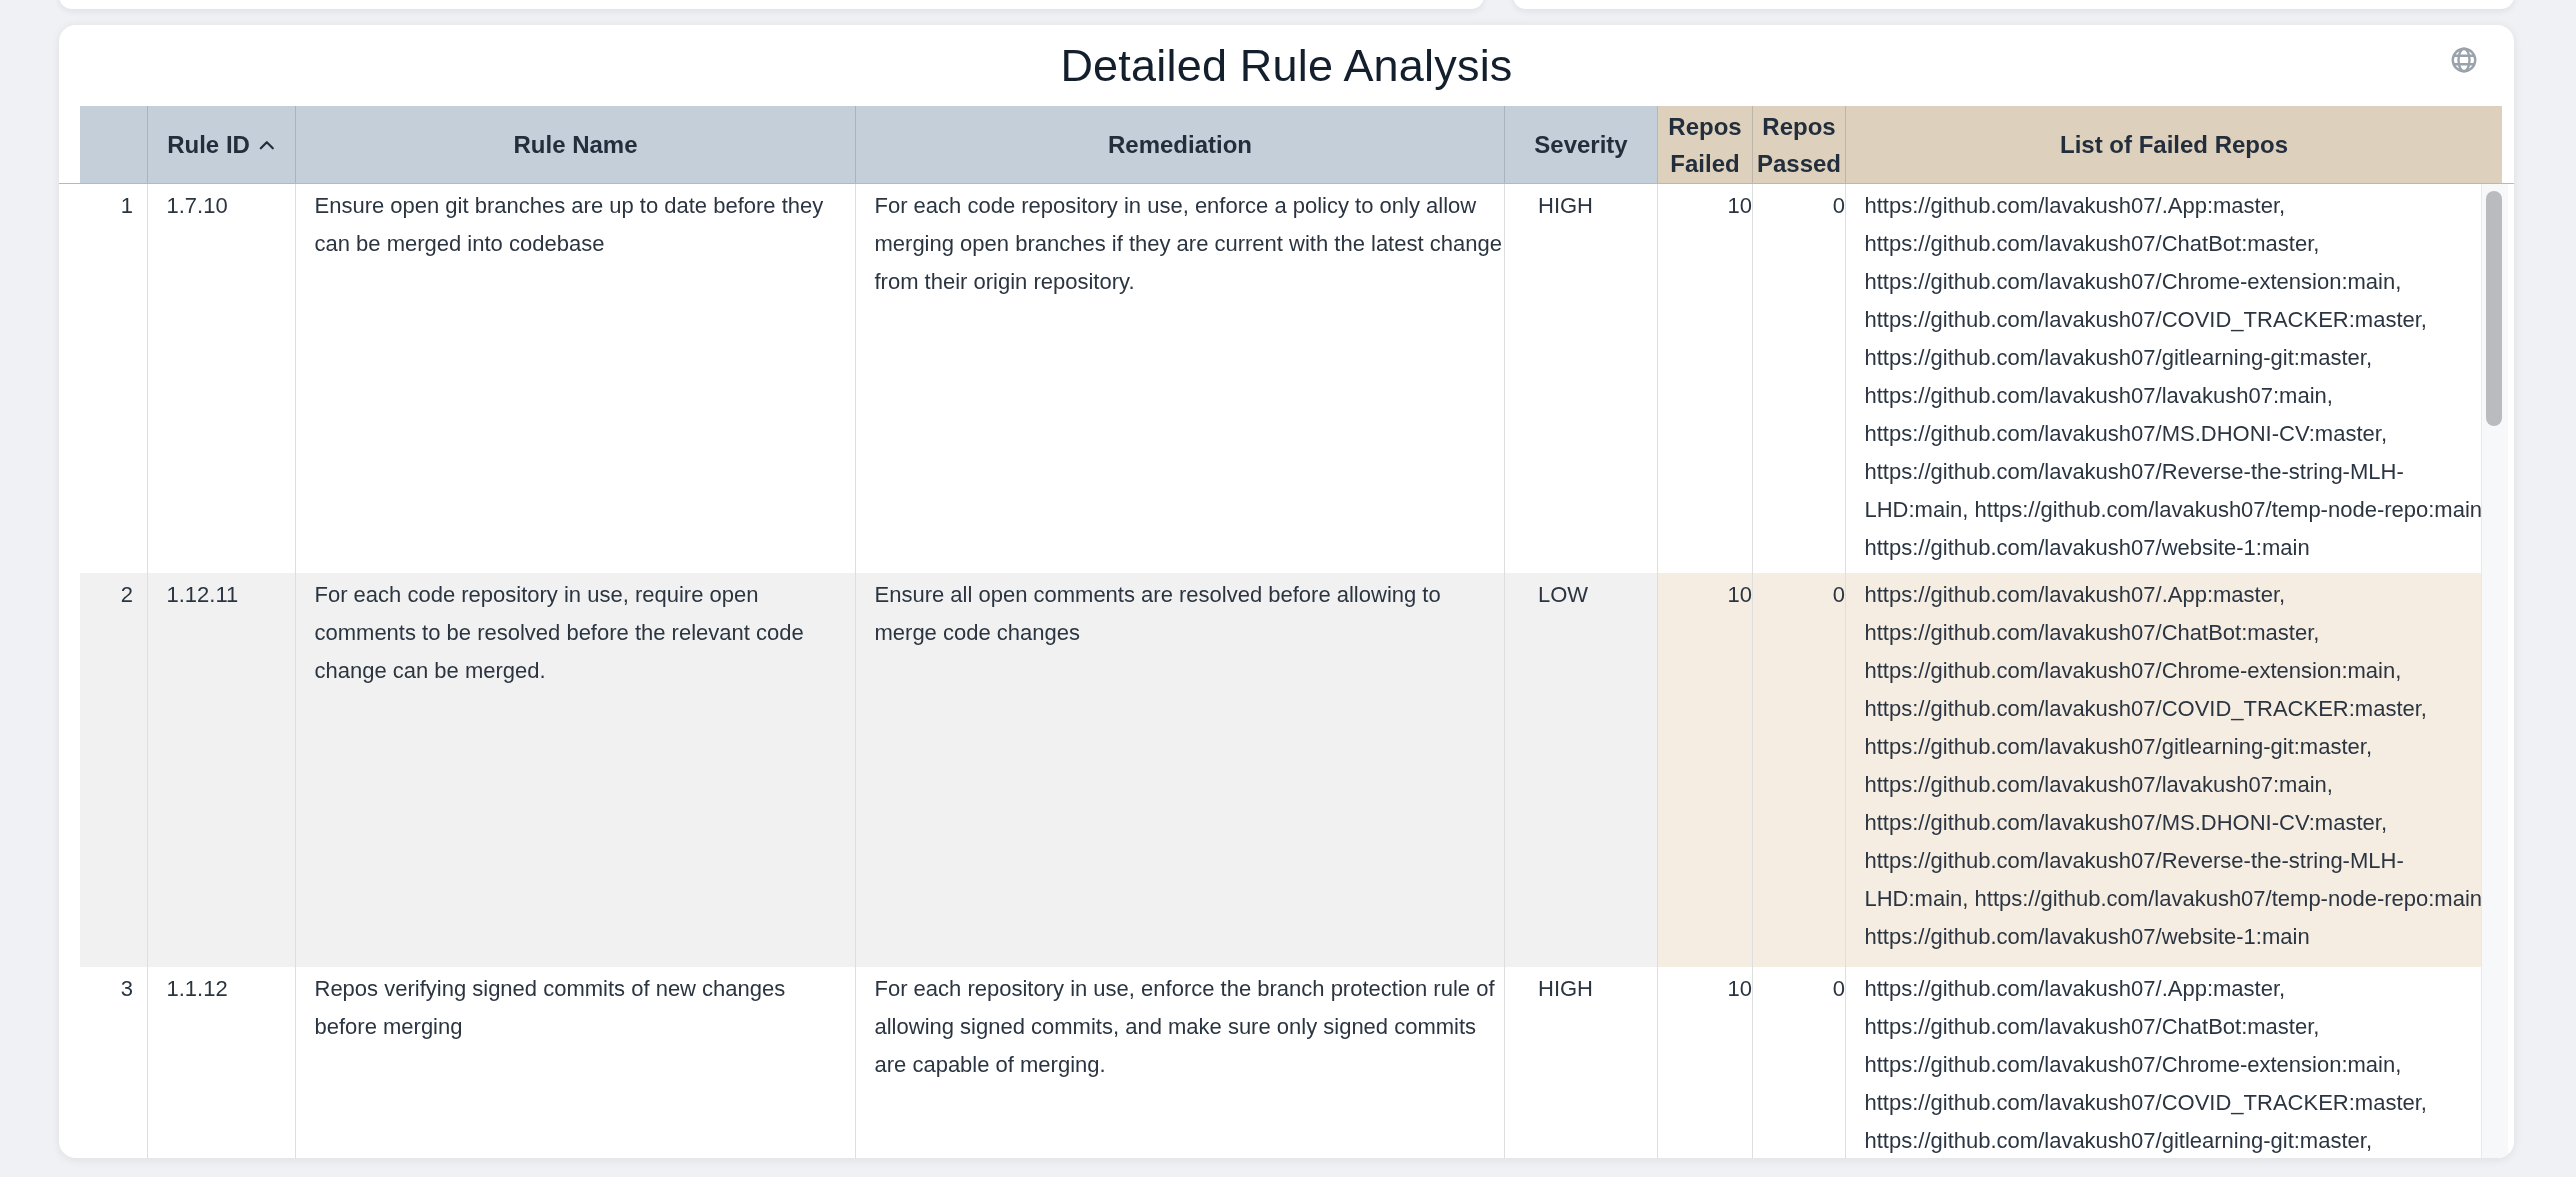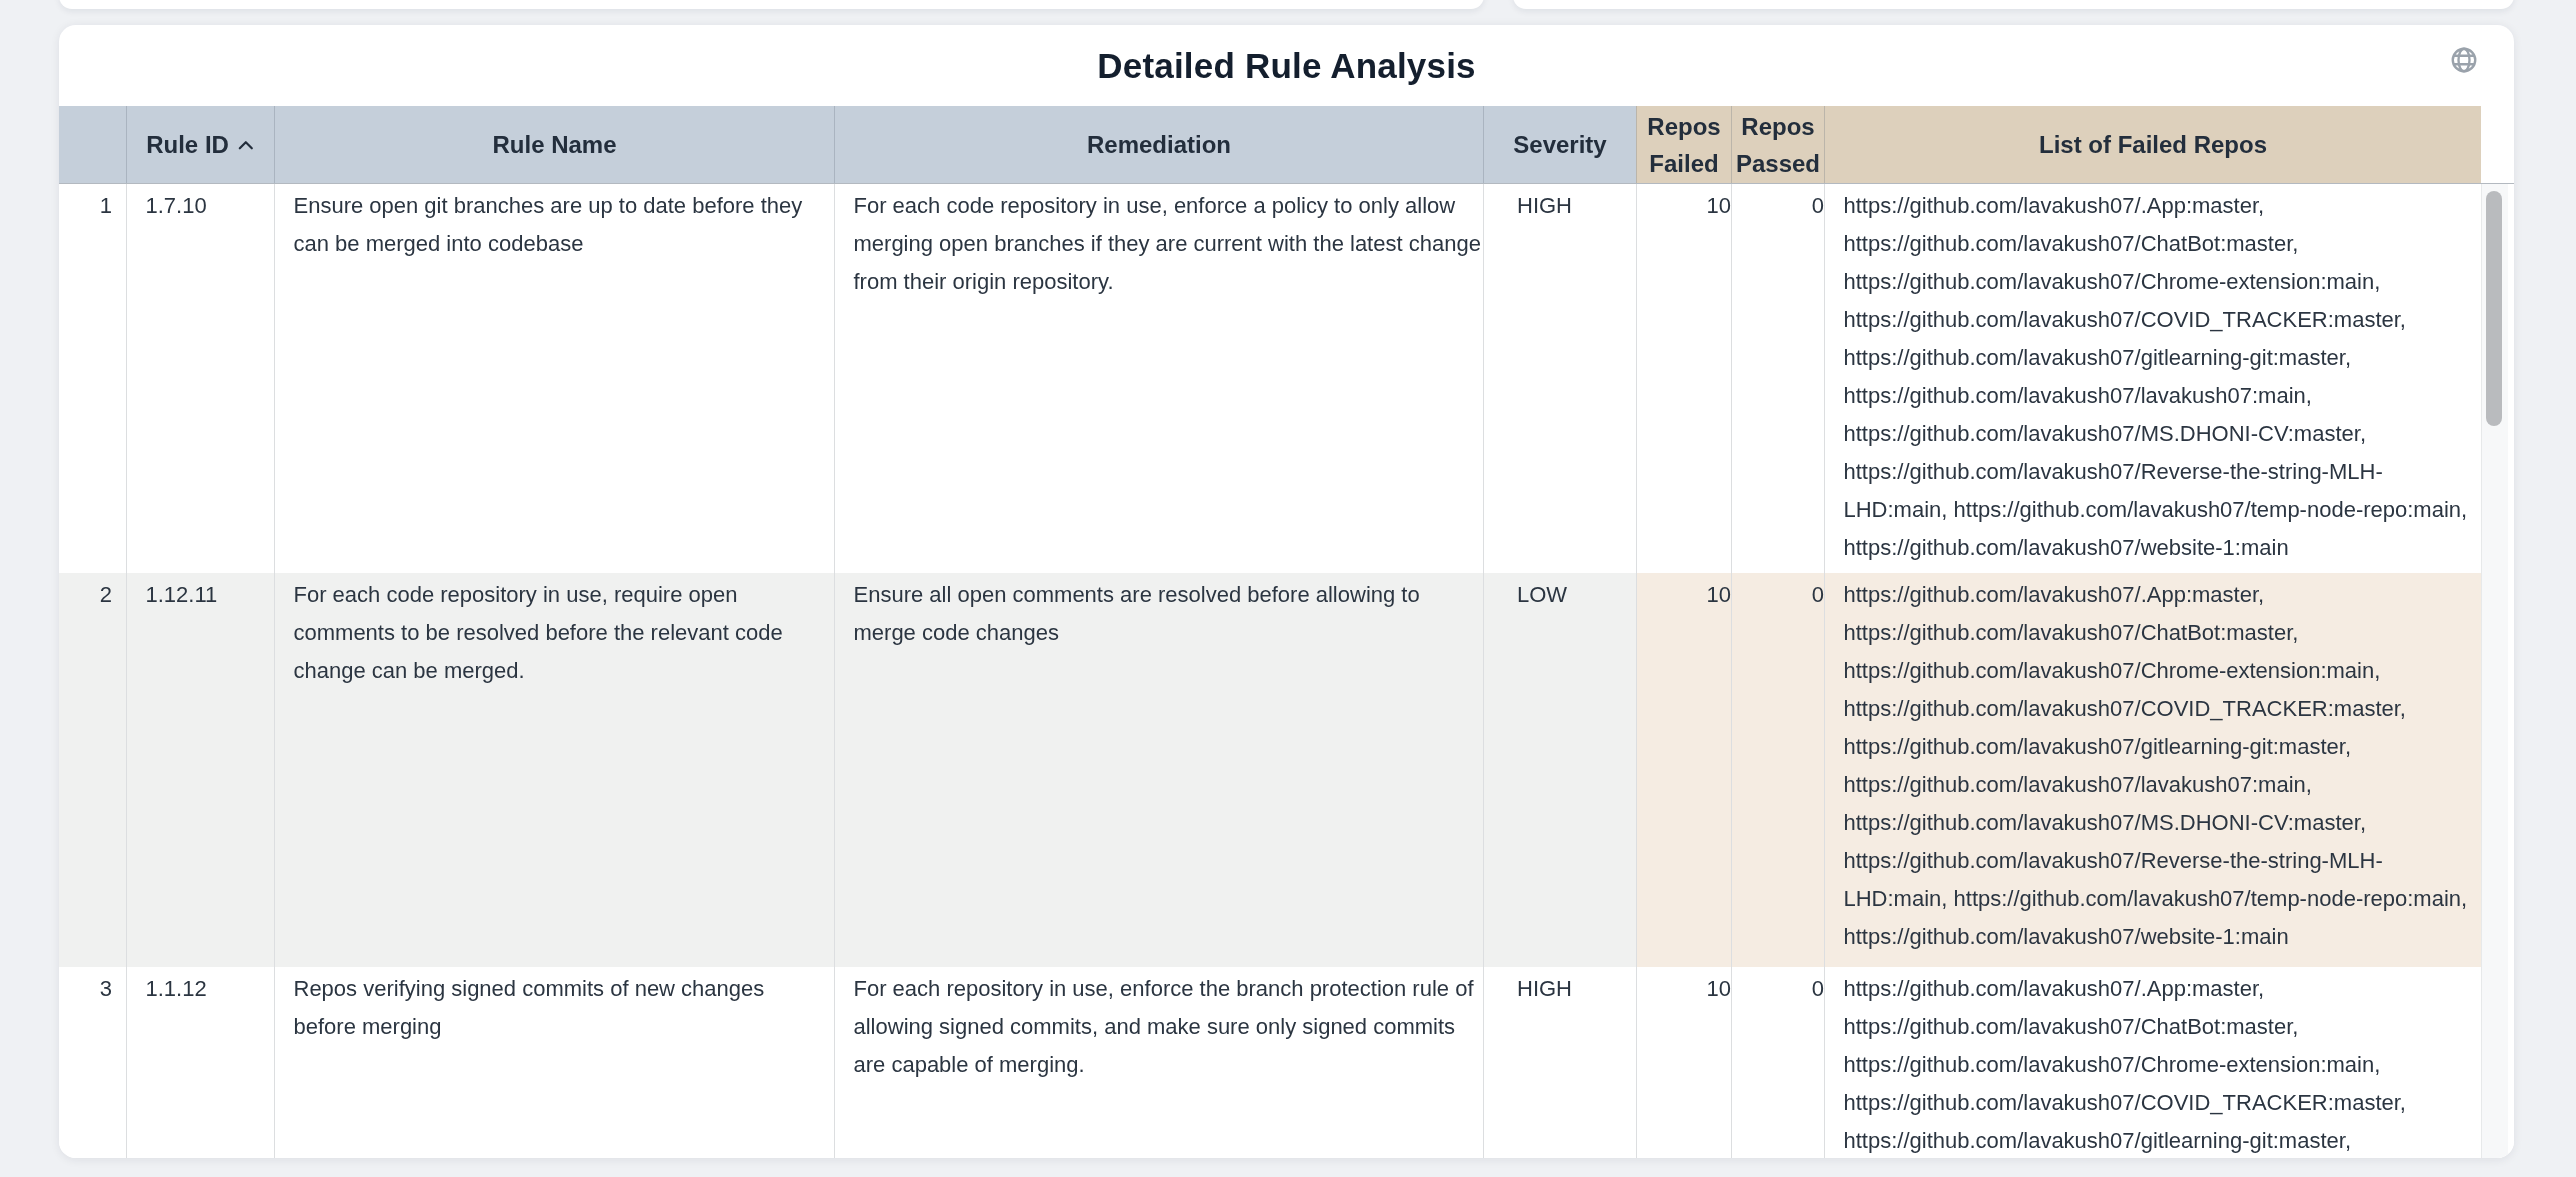--- a/index.html
+++ b/index.html
@@ -11,25 +11,25 @@
   
   .peek{position:absolute;top:-16.7px;height:26px;background:#ffffff;border-radius:13px;
         box-shadow:0 2.8px 6.5px rgba(20,30,50,.07);}
   .peek-left{left:59px;width:1425px;}
   .peek-right{left:1513px;width:1001px;}
 
   
   .card{position:absolute;left:59px;top:25px;width:2455px;height:1133px;background:#ffffff;
         border-radius:16.7px;overflow:hidden;box-shadow:0 1.9px 9.3px rgba(20,30,50,.08);}
   .card-head{height:81px;position:relative;display:flex;align-items:center;justify-content:center;}
-  .title{margin:0;font-size:35px;font-weight:700;color:#141f2e;letter-spacing:0.2px;}
+  .title{margin:0;font-size:45px;font-weight:400;color:#141f2e;letter-spacing:0.2px;}
   .globe{position:absolute;top:19.5px;right:35px;width:30px;height:30px;display:block;cursor:pointer;}
 
   
-  .row{display:grid;grid-template-columns:67px 148px 560px 649px 153px 95px 93px 657px 33px;}
+  .row{display:grid;grid-template-columns:67px 148px 560px 649px 153px 95px 93px 657px 33px;padding-left:21px;}
 
   
   .thead{height:77px;border-bottom:1.9px solid #b3b9c0;}
   .hc{display:flex;align-items:center;justify-content:center;text-align:center;
       font-weight:700;font-size:24px;line-height:37px;color:#232e3c;background:#c5cfda;}
   .hc.tan{background:#ddd0bc;}
   .hc.gutter{background:#ffffff;}
   .hc:not(.h-idx):not(.gutter){border-left:0.9px solid rgba(100,110,125,.28);}
   .caret{margin-left:8.3px;display:inline-flex;align-items:center;}
 

